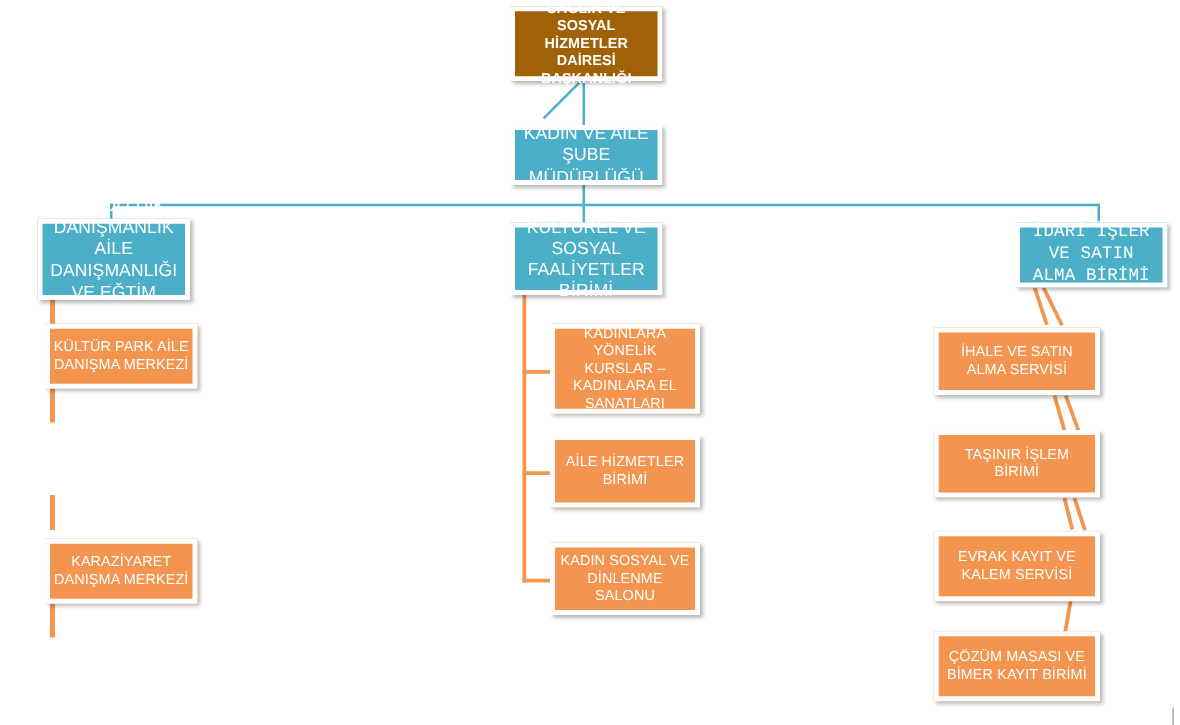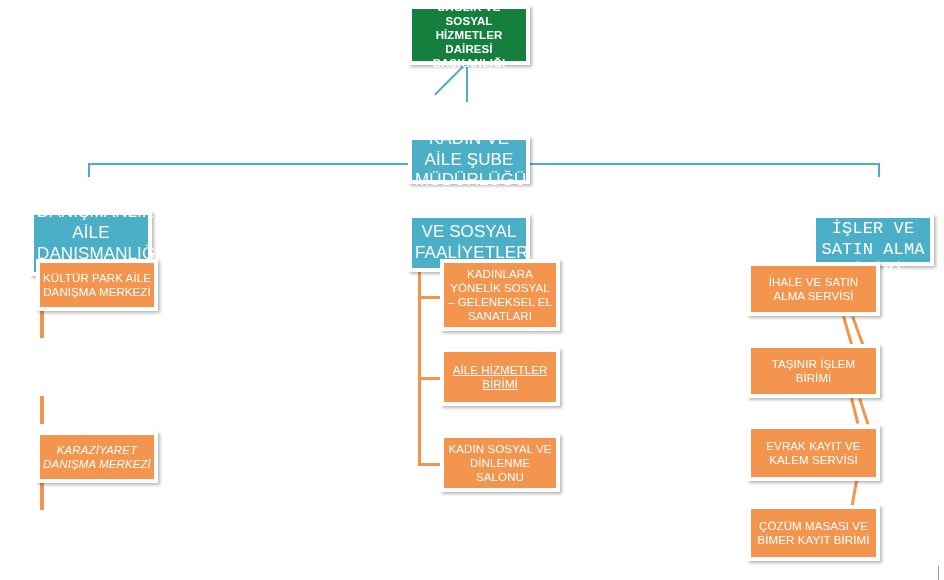--- a/index.html
+++ b/index.html
@@ -25,25 +25,25 @@
     color: #ffffff;
     font-weight: bold;
     letter-spacing: 0.1px;
     line-height: 1.22;
     border: 4px solid #ffffff;
     box-shadow: 2px 2px 3px rgba(0,0,0,0.28);
     z-index: 5;
     padding: 2px 3px;
   }
   .node span { display: block; width: 100%; }
-  .node.green  { background: #15803d; color: #ffffff; }
+  .node.green  { background: #a16207; color: #ffffff; }
   .node.blue   { background: #4BAFC8; color: #ffffff; font-weight: normal; }
   .node.orange { background: #F3954E; color: #ffffff; font-weight: normal; }
   .node.green  { font-size: 11.5px; }
-  .node.blue   { font-size: 17px; margin-top: 36px; }
+  .node.blue   { font-size: 14px; }
   .node.orange { font-size: 11.5px; }
 
   .conn {
     position: absolute;
     z-index: 1;
   }
   .conn.v-blue { background: #4BAFC8; }
   .conn.h-blue { background: #4BAFC8; }
   .conn.v-orange { background: #F3954E; }
   .conn.h-orange { background: #F3954E; }
@@ -110,28 +110,28 @@
     <span>KÜLTÜREL VE SOSYAL FAALİYETLER BİRİMİ</span>
   </div>
 
   <div class="node blue" style="left:812px; top:178px; width:122px; height:52px;font-family:Liberation Mono, monospace;">
     <span>İDARİ İŞLER VE SATIN ALMA BİRİMİ</span>
   </div>
 
   <div class="node orange" style="left:36px; top:259px; width:122px; height:52px;">
     <span>KÜLTÜR PARK AİLE DANIŞMA MERKEZİ</span>
   </div>
-  <div class="node orange" style="left:36px; top:431px; width:122px; height:52px;font-style:italic;">
+  <div class="node orange" style="left:36px; top:431px; width:122px; height:52px;">
     <span>KARAZİYARET DANIŞMA MERKEZİ</span>
   </div>
 
   <div class="node orange" style="left:440px; top:259px; width:120px; height:72px;">
-    <span>KADINLARA YÖNELİK SOSYAL – GELENEKSEL EL SANATLARI</span>
+    <span>KADINLARA YÖNELİK KURSLAR – KADINLARA EL SANATLARI</span>
   </div>
-  <div class="node orange" style="left:440px; top:348px; width:120px; height:58px;text-decoration:underline;">
+  <div class="node orange" style="left:440px; top:348px; width:120px; height:58px;">
     <span>AİLE HİZMETLER BİRİMİ</span>
   </div>
   <div class="node orange" style="left:440px; top:434px; width:120px; height:58px;">
     <span>KADIN SOSYAL VE DİNLENME SALONU</span>
   </div>
 
   <div class="node orange" style="left:747px; top:262px; width:133px; height:54px;justify-content:center;">
     <span>İHALE VE SATIN ALMA SERVİSİ</span>
   </div>
   <div class="node orange" style="left:747px; top:425px; width:133px; height:56px;">

